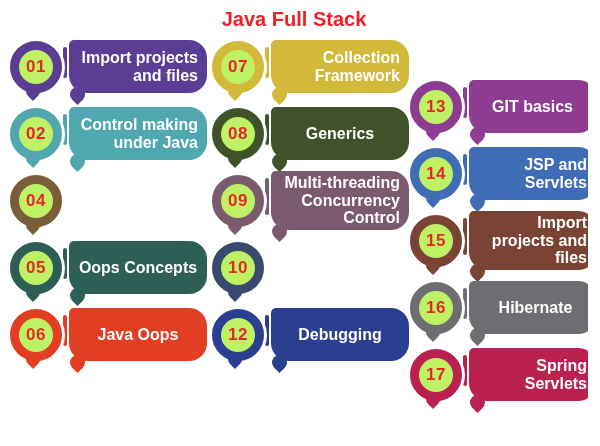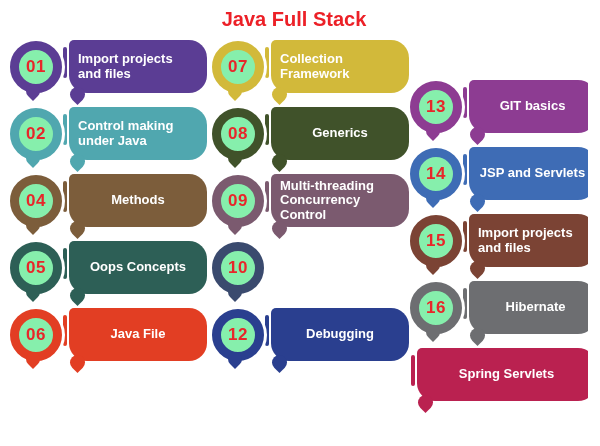--- a/index.html
+++ b/index.html
@@ -28,21 +28,21 @@
     position:relative;
     display:flex; align-items:center;
     height:53px;
   }
   .badge {
     position:relative; z-index:2;
     flex:0 0 auto;
     width:52px; height:52px;
     border:9px solid var(--c);
     border-radius:50%;
-    background:#86efac;
+    background:#bef264;
     box-shadow:0 0 0 3px #fff;
     display:flex; align-items:center; justify-content:center;
   }
   .badge::after {
     content:""; position:absolute; z-index:-1;
     left:50%; bottom:-14px;
     width:14px; height:14px; margin-left:-10px;
     background:var(--c);
     border-radius:50% 50% 0 50%;
     transform:rotate(45deg);
@@ -70,23 +70,23 @@
     content:""; position:absolute;
     left:1px; bottom:-9px;
     width:15px; height:15px;
     background:var(--c);
     border-radius:50% 50% 0 50%;
     transform:rotate(45deg);
     z-index:-1;
   }
   .label {
     color:#fff;
-    font-size:13px; font-weight:bold;
+    font-size:16px; font-weight:bold;
     line-height:1.12;
-    text-align:left;
+    text-align:right;
   }
 </style>
 </head>
 <body>
 
 <div class="canvas" style="--title-color: #ec2027; --num-color: #e8262a; background: rgb(255, 255, 255);">
   <div class="title">Java Full Stack</div>
   <div class="col col-0">
       <div class="item" style="--c: #5b3d94;">
     <div class="badge">
@@ -101,38 +101,35 @@
       <span class="num">02</span>
     </div>
     <div class="bubble">
       <span class="label" style="color: rgb(255, 255, 255);">Control making under Java</span>
     </div>
   </div>
       <div class="item" style="--c: #7c5d3b;">
     <div class="badge">
       <span class="num">04</span>
     </div>
-    <div class="bubble">
-      <span class="label" style="color: rgb(255, 255, 255);">Methods</span>
-    </div>
   </div>
       <div class="item" style="--c: #2d5f56;">
     <div class="badge">
       <span class="num">05</span>
     </div>
     <div class="bubble">
       <span class="label" style="color: rgb(255, 255, 255);">Oops Concepts</span>
     </div>
   </div>
       <div class="item" style="--c: #e23e23;">
     <div class="badge">
       <span class="num">06</span>
     </div>
     <div class="bubble">
-      <span class="label" style="color: rgb(255, 255, 255);">Java File</span>
+      <span class="label" style="color: rgb(255, 255, 255);">Java Oops</span>
     </div>
   </div>
     </div>
   <div class="col col-1">
       <div class="item" style="--c: #d2b93a;">
     <div class="badge">
       <span class="num">07</span>
     </div>
     <div class="bubble">
       <span class="label" style="color: rgb(255, 255, 255);">Collection Framework</span>
@@ -195,18 +192,21 @@
   </div>
       <div class="item" style="--c: #6d6e71;">
     <div class="badge">
       <span class="num">16</span>
     </div>
     <div class="bubble">
       <span class="label" style="color: rgb(255, 255, 255); margin-left: 6px;">Hibernate</span>
     </div>
   </div>
       <div class="item" style="--c: #ba2150;">
+    <div class="badge">
+      <span class="num">17</span>
+    </div>
     <div class="bubble">
       <span class="label" style="color: rgb(255, 255, 255);">Spring Servlets</span>
     </div>
   </div>
     </div>
 </div>
 
 </body></html>

